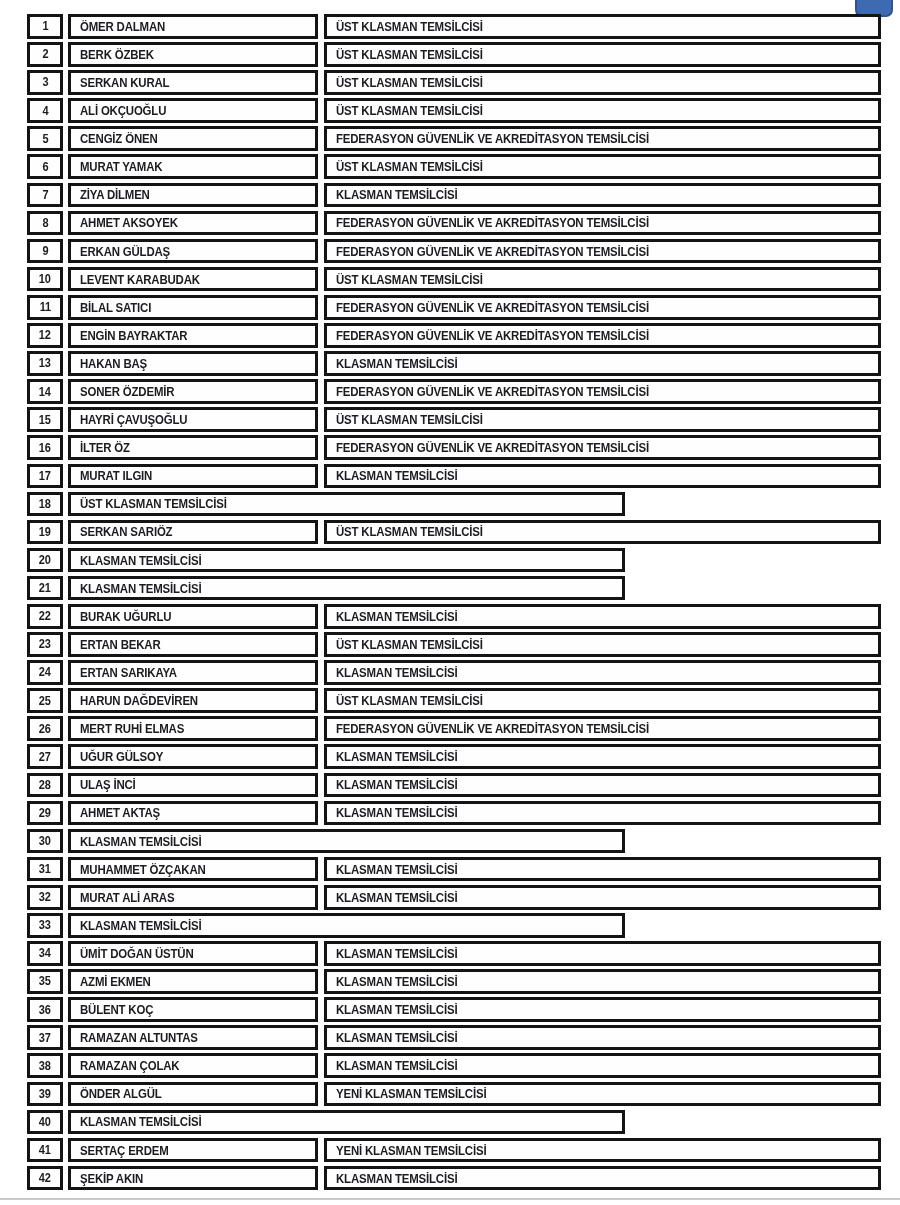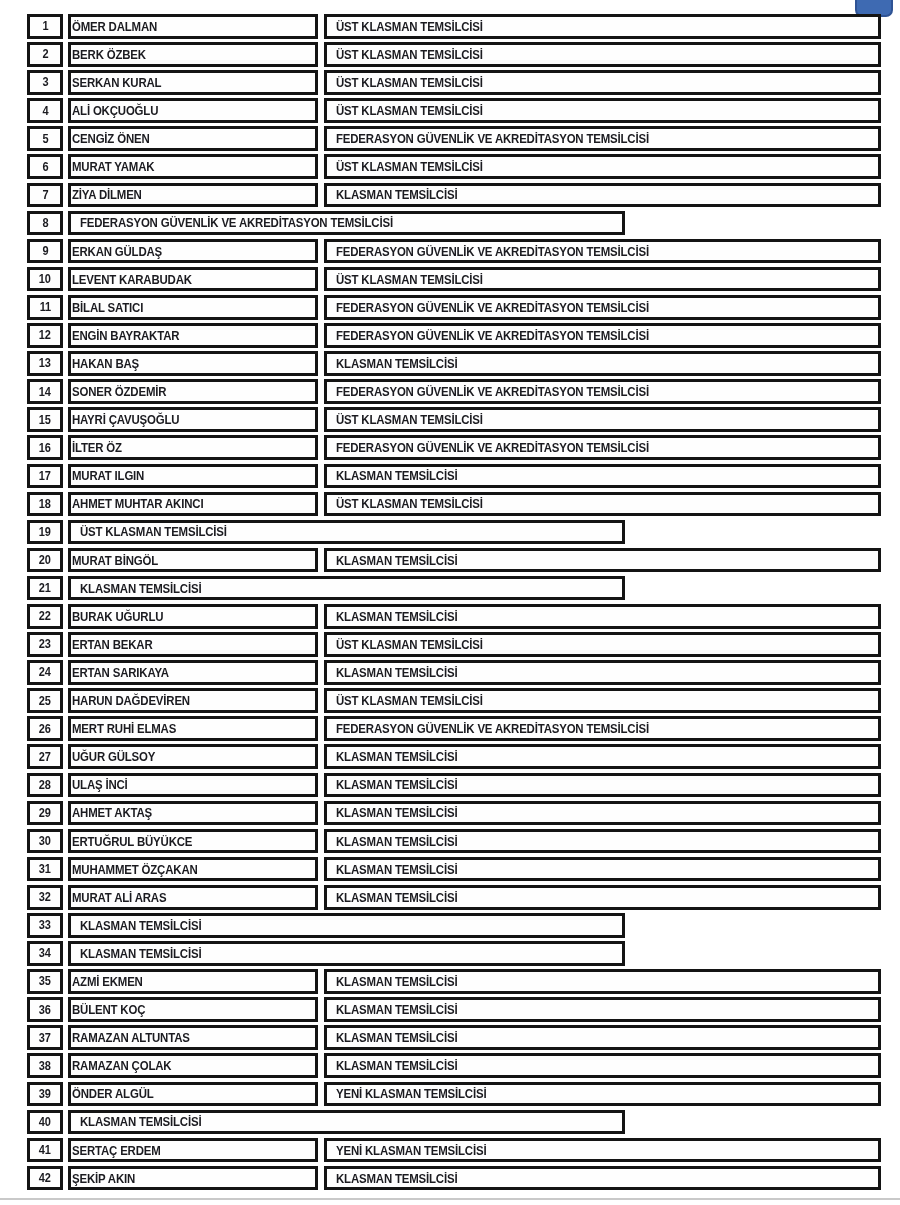--- a/index.html
+++ b/index.html
@@ -52,21 +52,21 @@
     height: 100%;
     overflow: hidden;
   }
   .cell.num {
     width: 36px;
     justify-content: center;
     margin-right: 5px;
   }
   .cell.name {
     width: 250px;
-    padding-left: 1px;
+    padding-left: 9px;
     margin-right: 6px;
   }
   .cell.role {
     width: 557px;
     padding-left: 9px;
   }
   .txt {
     font-size: 13px;
     font-weight: bold;
     color: var(--text-color);
@@ -169,20 +169,23 @@
           <span class="txt">ZİYA DİLMEN</span>
         </div>
         <div class="cell role">
           <span class="txt">KLASMAN TEMSİLCİSİ</span>
         </div>
       </div>
       <div class="row">
         <div class="cell num">
           <span class="txt">8</span>
         </div>
+        <div class="cell name">
+          <span class="txt">AHMET AKSOYEK</span>
+        </div>
         <div class="cell role">
           <span class="txt">FEDERASYON GÜVENLİK VE AKREDİTASYON TEMSİLCİSİ</span>
         </div>
       </div>
       <div class="row">
         <div class="cell num">
           <span class="txt">9</span>
         </div>
         <div class="cell name">
           <span class="txt">ERKAN GÜLDAŞ</span>
@@ -276,42 +279,39 @@
           <span class="txt">MURAT ILGIN</span>
         </div>
         <div class="cell role">
           <span class="txt">KLASMAN TEMSİLCİSİ</span>
         </div>
       </div>
       <div class="row">
         <div class="cell num">
           <span class="txt">18</span>
         </div>
-        <div class="cell name">
-          <span class="txt">AHMET MUHTAR AKINCI</span>
-        </div>
         <div class="cell role">
           <span class="txt">ÜST KLASMAN TEMSİLCİSİ</span>
         </div>
       </div>
       <div class="row">
         <div class="cell num">
           <span class="txt">19</span>
         </div>
+        <div class="cell name">
+          <span class="txt">SERKAN SARIÖZ</span>
+        </div>
         <div class="cell role">
           <span class="txt">ÜST KLASMAN TEMSİLCİSİ</span>
         </div>
       </div>
       <div class="row">
         <div class="cell num">
           <span class="txt">20</span>
         </div>
-        <div class="cell name">
-          <span class="txt">MURAT BİNGÖL</span>
-        </div>
         <div class="cell role">
           <span class="txt">KLASMAN TEMSİLCİSİ</span>
         </div>
       </div>
       <div class="row">
         <div class="cell num">
           <span class="txt">21</span>
         </div>
         <div class="cell role">
           <span class="txt">KLASMAN TEMSİLCİSİ</span>
@@ -402,23 +402,20 @@
           <span class="txt">AHMET AKTAŞ</span>
         </div>
         <div class="cell role">
           <span class="txt">KLASMAN TEMSİLCİSİ</span>
         </div>
       </div>
       <div class="row">
         <div class="cell num">
           <span class="txt">30</span>
         </div>
-        <div class="cell name">
-          <span class="txt">ERTUĞRUL BÜYÜKCE</span>
-        </div>
         <div class="cell role">
           <span class="txt">KLASMAN TEMSİLCİSİ</span>
         </div>
       </div>
       <div class="row">
         <div class="cell num">
           <span class="txt">31</span>
         </div>
         <div class="cell name">
           <span class="txt">MUHAMMET ÖZÇAKAN</span>
@@ -442,20 +439,23 @@
         <div class="cell num">
           <span class="txt">33</span>
         </div>
         <div class="cell role">
           <span class="txt">KLASMAN TEMSİLCİSİ</span>
         </div>
       </div>
       <div class="row">
         <div class="cell num">
           <span class="txt">34</span>
+        </div>
+        <div class="cell name">
+          <span class="txt">ÜMİT DOĞAN ÜSTÜN</span>
         </div>
         <div class="cell role">
           <span class="txt">KLASMAN TEMSİLCİSİ</span>
         </div>
       </div>
       <div class="row">
         <div class="cell num">
           <span class="txt">35</span>
         </div>
         <div class="cell name">

